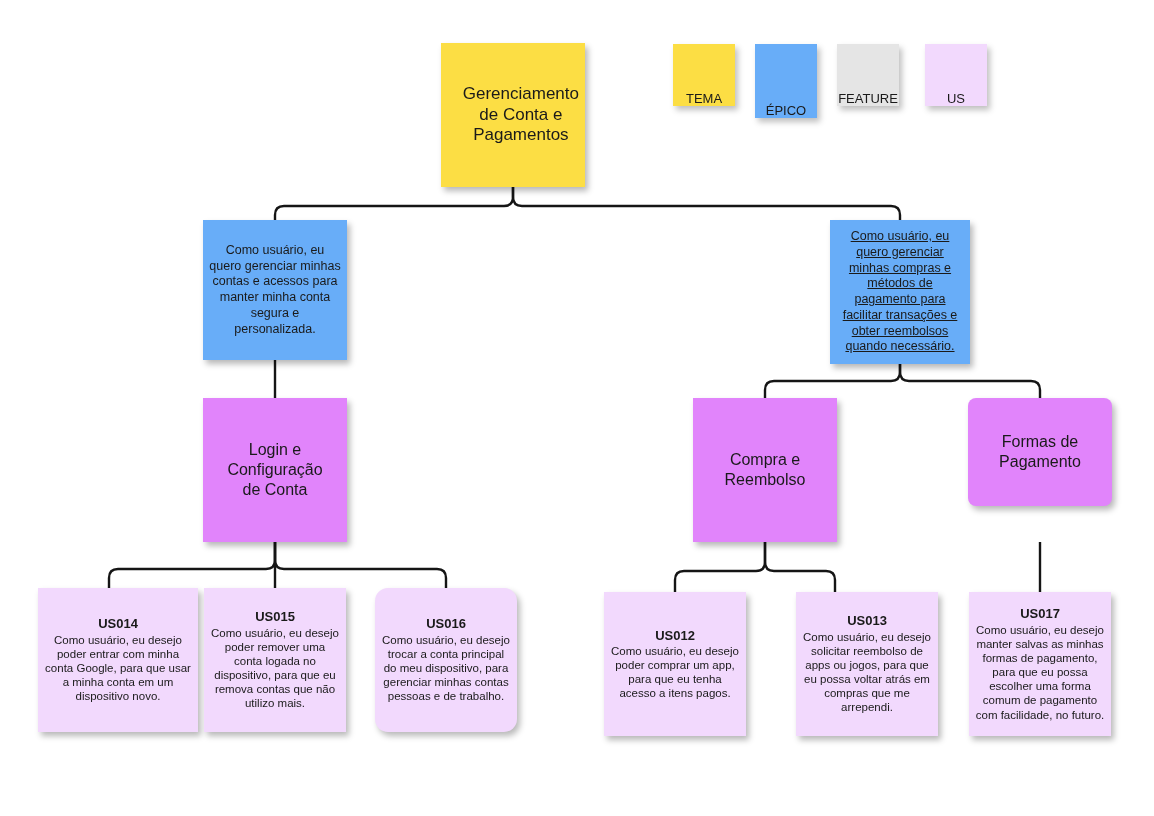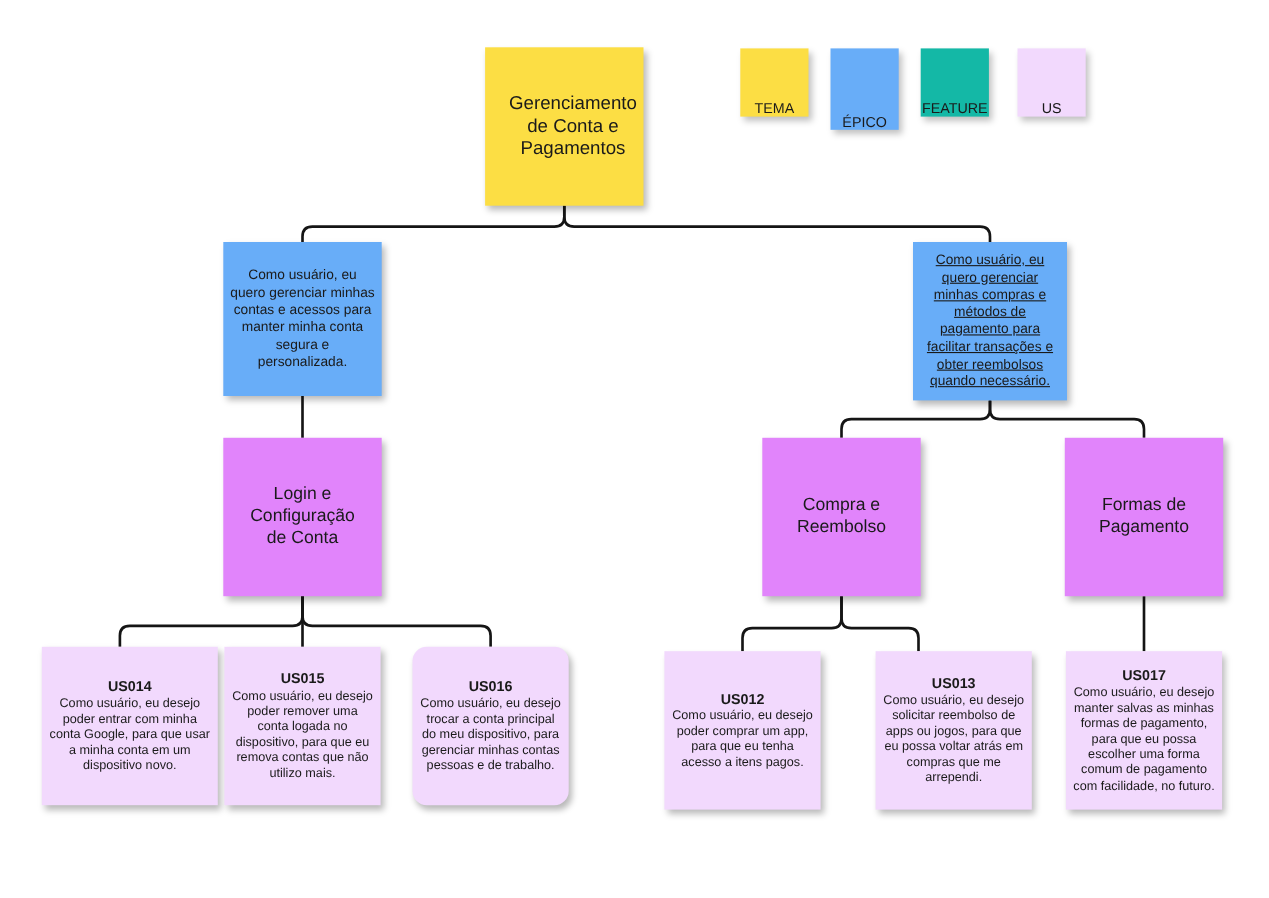--- a/index.html
+++ b/index.html
@@ -69,21 +69,21 @@
     position: absolute;
     box-sizing: border-box;
     display: flex;
     align-items: flex-end;
     justify-content: center;
     box-shadow: 3px 4px 6px rgba(0,0,0,0.25);
     font-size: 13px;
   }
   .legend-note.tema    { background: #fcde44; }
   .legend-note.epico   { background: #68adf8; }
-  .legend-note.feature { background: #14b8a6; }
+  .legend-note.feature { background: #e5e5e5; }
   .legend-note.us      { background: #f2d9fd; }
 </style>
 </head>
 <body>
 
 <div id="canvas">
 
   <svg id="connectors" viewBox="0 0 1154 816" width="1154" height="816" aria-hidden="true">
       <path d="M 513 187 L 513 197 Q 513 206 504 206 L 284 206 Q 275 206 275 215 L 275 220" fill="none" stroke="#151515" stroke-width="2.4" stroke-linecap="butt" stroke-linejoin="round"></path>
       <path d="M 513 187 L 513 197 Q 513 206 522 206 L 891 206 Q 900 206 900 215 L 900 220" fill="none" stroke="#151515" stroke-width="2.4" stroke-linecap="butt" stroke-linejoin="round"></path>
@@ -126,21 +126,21 @@
 
   <div class="note feature" style="left:203px; top:398px; width:144px; height:144px;">
     <span class="note-feature-text">Login e
 Configuração
 de Conta</span>
   </div>
   <div class="note feature" style="left:693px; top:398px; width:144px; height:144px;">
     <span class="note-feature-text">Compra e
 Reembolso</span>
   </div>
-  <div class="note feature" style="left:968px; top:398px; width:144px; height:144px;">
+  <div class="note feature" style="left:968px; top:398px; width:144px; height:108px;border-radius:8px;">
     <span class="note-feature-text">Formas de
 Pagamento</span>
   </div>
 
   <div class="note us" style="left:38px; top:588px; width:160px; height:144px;">
     <span class="us-code">US014</span>
     <span class="us-text">Como usuário, eu desejo poder entrar com minha conta Google, para que usar a minha conta em um dispositivo novo.</span>
   </div>
   <div class="note us" style="left:204px; top:588px; width:142px; height:144px;">
     <span class="us-code">US015</span>

